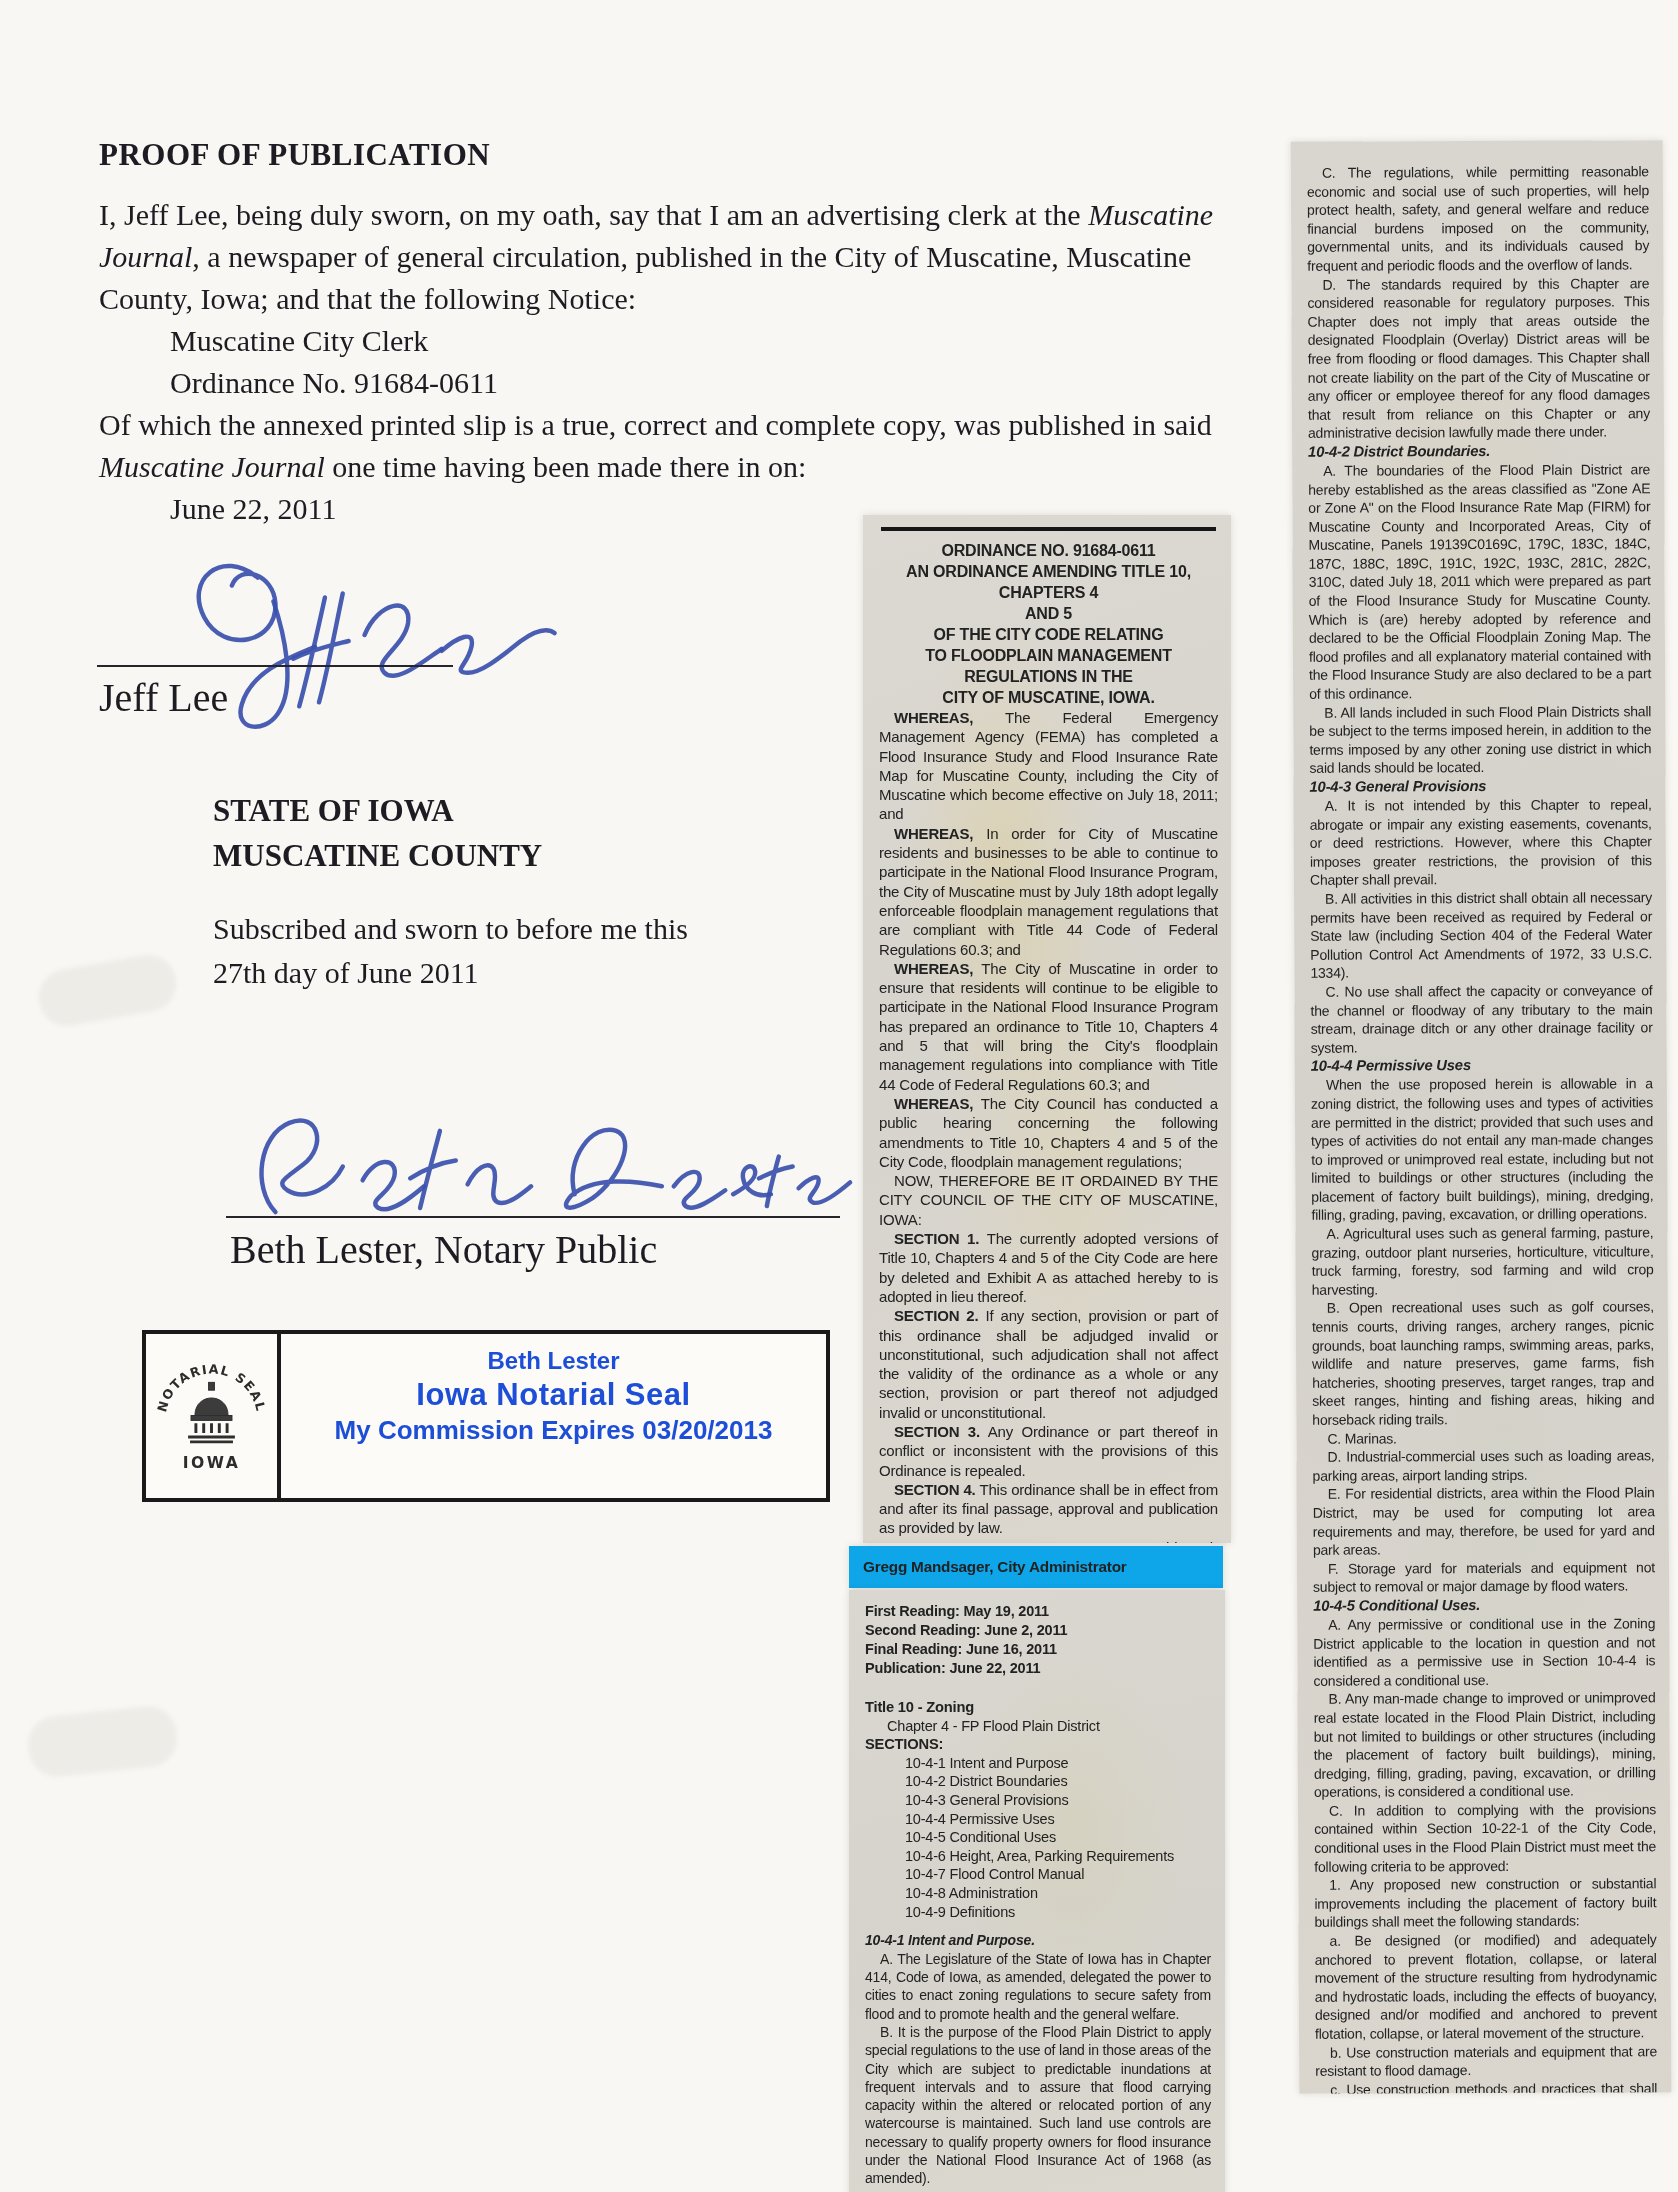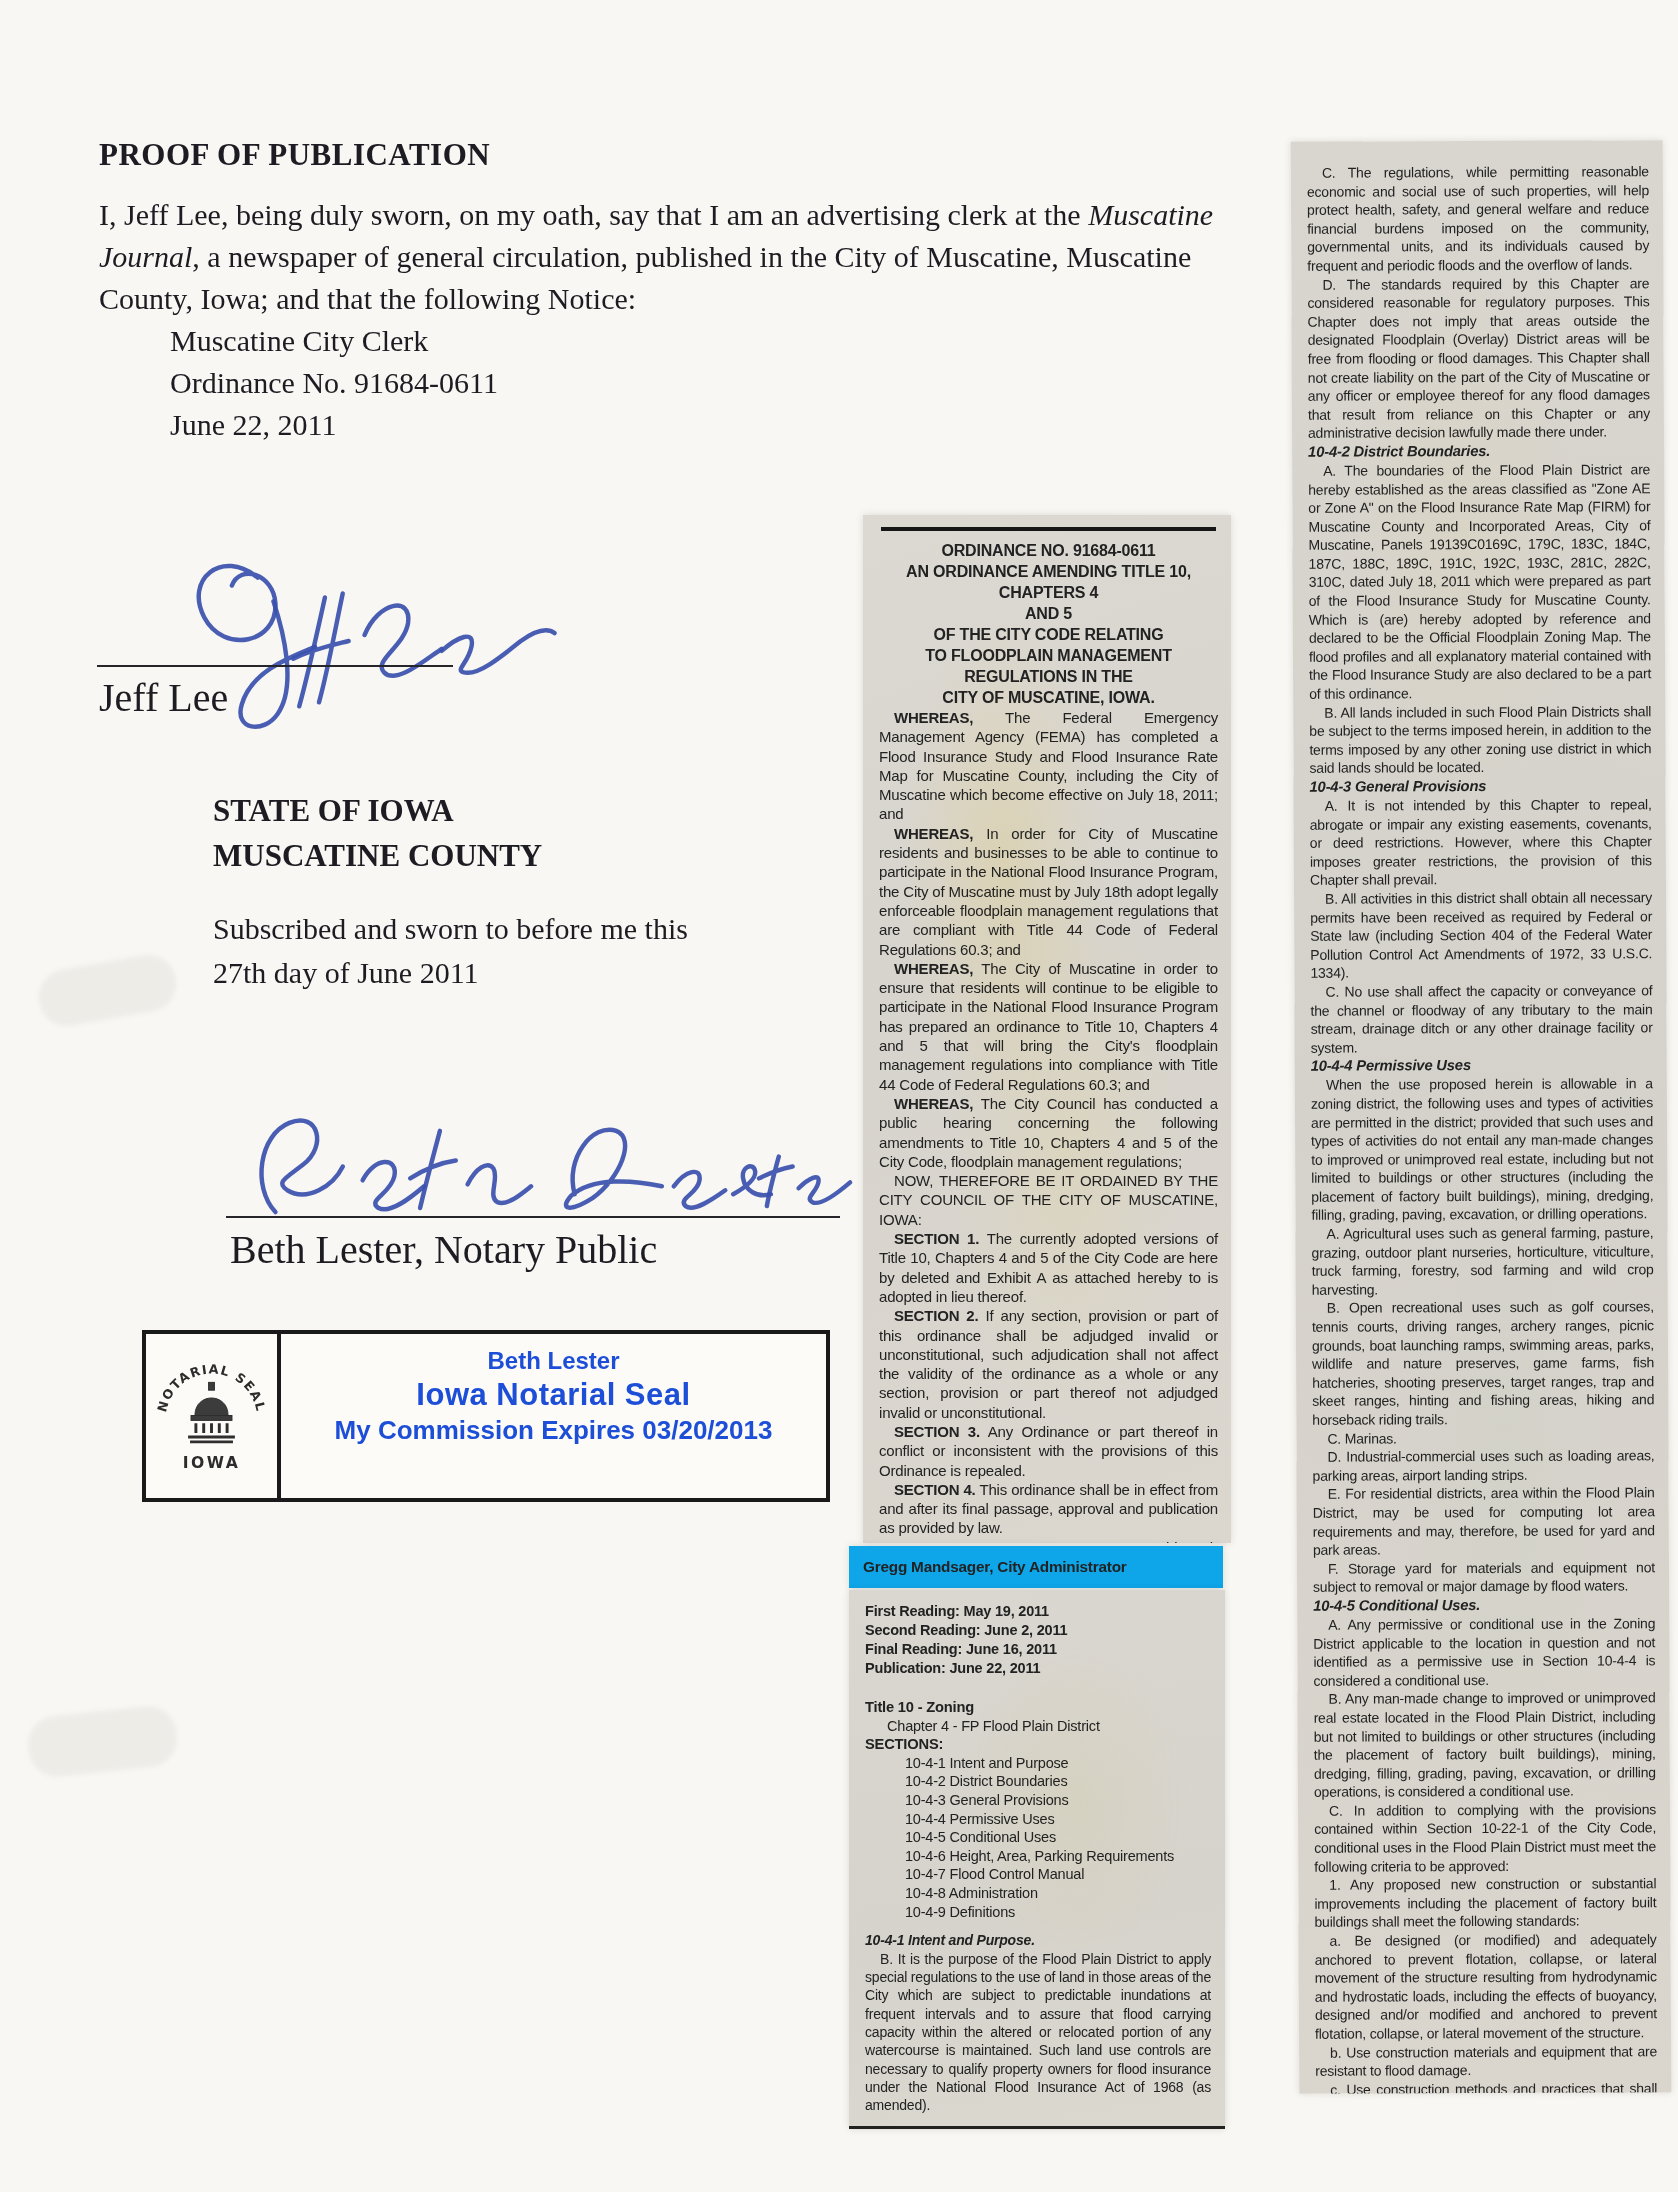--- a/index.html
+++ b/index.html
@@ -74,20 +74,21 @@
 
   <div class="tape" id="tape1"></div>
   <div class="tape" id="tape2"></div>
 
   <div class="doc-title">PROOF OF PUBLICATION</div>
 
   <div class="affidavit-body">
     <p><span>I, Jeff Lee, being duly sworn, on my oath, say that I am an advertising clerk at the </span><i>Muscatine Journal</i><span>, a newspaper of general circulation, published in the City of Muscatine, Muscatine County, Iowa; and that the following Notice:</span></p>
     <div class="ind">Muscatine City Clerk</div>
     <div class="ind">Ordinance No. 91684-0611</div>
+    <p><span>Of which the annexed printed slip is a true, correct and complete copy, was published in said </span><i>Muscatine Journal</i><span> one time having been made there in on:</span></p>
     <div class="ind">June 22, 2011</div>
   </div>
 
   <svg class="sig" id="jeff-sig" viewBox="0 0 480 200" aria-hidden="true">
     <path d="M132 38 C 96 8 58 40 78 78 C 98 116 152 104 150 64 C 148 34 114 24 106 46"></path>
     <path d="M148 62 C 158 92 172 148 152 176 C 138 196 108 192 116 166 C 126 132 166 118 190 108"></path>
     <path d="M200 58 C 192 94 182 140 174 168 M 218 54 C 210 92 202 136 194 164 M 168 120 C 188 110 208 106 224 102"></path>
     <path d="M240 96 C 254 62 288 56 284 84 C 280 108 248 122 260 134 C 272 146 300 122 318 110"></path>
     <path d="M318 112 C 334 98 352 90 348 108 C 344 126 330 132 342 134 C 356 136 378 118 398 102 C 412 92 424 88 432 94"></path>
   </svg>
@@ -181,20 +182,21 @@
     <div class="zi">10-4-1 Intent and Purpose</div>
     <div class="zi">10-4-2 District Boundaries</div>
     <div class="zi">10-4-3 General Provisions</div>
     <div class="zi">10-4-4 Permissive Uses</div>
     <div class="zi">10-4-5 Conditional Uses</div>
     <div class="zi">10-4-6 Height, Area, Parking Requirements</div>
     <div class="zi">10-4-7 Flood Control Manual</div>
     <div class="zi">10-4-8 Administration</div>
     <div class="zi">10-4-9 Definitions</div>
     <p class="np-sec">10-4-1 Intent and Purpose.</p>
+    <p class="np">A. The Legislature of the State of Iowa has in Chapter 414, Code of Iowa, as amended, delegated the power to cities to enact zoning regulations to secure safety from flood and to promote health and the general welfare.</p>
     <p class="np">B. It is the purpose of the Flood Plain District to apply special regulations to the use of land in those areas of the City which are subject to predictable inundations at frequent intervals and to assure that flood carrying capacity within the altered or relocated portion of any watercourse is maintained. Such land use controls are necessary to qualify property owners for flood insurance under the National Flood Insurance Act of 1968 (as amended).</p>
   </div>
 
   <div class="clip" id="clip-regs">
     <p class="np">C. The regulations, while permitting reasonable economic and social use of such properties, will help protect health, safety, and general welfare and reduce financial burdens imposed on the community, governmental units, and its individuals caused by frequent and periodic floods and the overflow of lands.</p>
     <p class="np">D. The standards required by this Chapter are considered reasonable for regulatory purposes. This Chapter does not imply that areas outside the designated Floodplain (Overlay) District areas will be free from flooding or flood damages. This Chapter shall not create liability on the part of the City of Muscatine or any officer or employee thereof for any flood damages that result from reliance on this Chapter or any administrative decision lawfully made there under.</p>
     <p class="np-sec">10-4-2 District Boundaries.</p>
     <p class="np">A. The boundaries of the Flood Plain District are hereby established as the areas classified as "Zone AE or Zone A" on the Flood Insurance Rate Map (FIRM) for Muscatine County and Incorporated Areas, City of Muscatine, Panels 19139C0169C, 179C, 183C, 184C, 187C, 188C, 189C, 191C, 192C, 193C, 281C, 282C, 310C, dated July 18, 2011 which were prepared as part of the Flood Insurance Study for Muscatine County. Which is (are) hereby adopted by reference and declared to be the Official Floodplain Zoning Map. The flood profiles and all explanatory material contained with the Flood Insurance Study are also declared to be a part of this ordinance.</p>
     <p class="np">B. All lands included in such Flood Plain Districts shall be subject to the terms imposed herein, in addition to the terms imposed by any other zoning use district in which said lands should be located.</p>
     <p class="np-sec">10-4-3 General Provisions</p>

